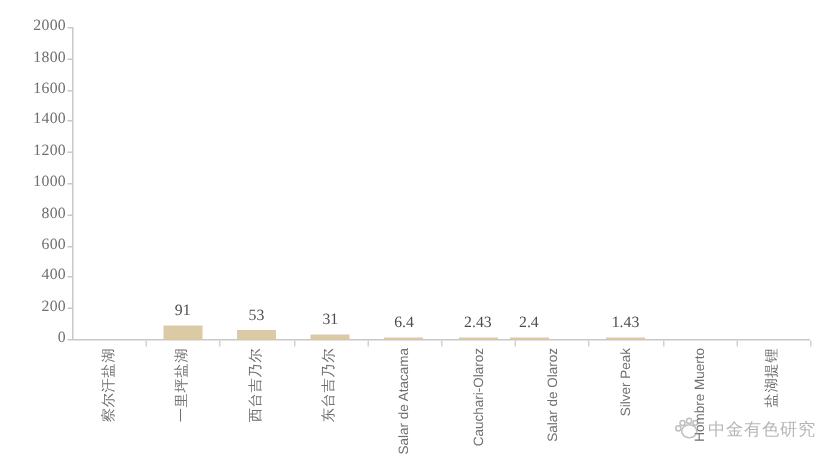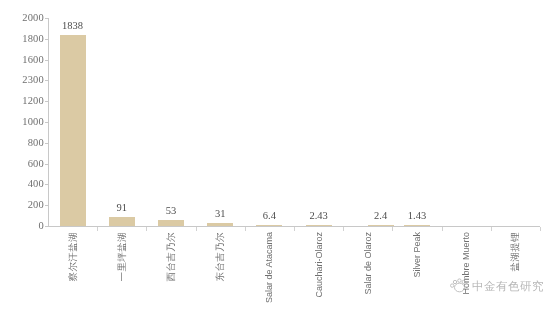--- a/index.html
+++ b/index.html
@@ -177,54 +177,50 @@
 <div id="chart-root">
 
   <div class="y-labels">
       <div class="y-label" style="top: 208px;">0</div>
       <div class="y-label" style="top: 187.2px;">200</div>
       <div class="y-label" style="top: 166.4px;">400</div>
       <div class="y-label" style="top: 145.6px;">600</div>
       <div class="y-label" style="top: 124.8px;">800</div>
       <div class="y-label" style="top: 104px;">1000</div>
       <div class="y-label" style="top: 83.2px;">1200</div>
-      <div class="y-label" style="top: 62.4px;">2300</div>
+      <div class="y-label" style="top: 62.4px;">1400</div>
       <div class="y-label" style="top: 41.6px;">1600</div>
       <div class="y-label" style="top: 20.8px; text-align: right;">1800</div>
       <div class="y-label" style="top: 0px;">2000</div>
     </div>
 
   <div class="y-axis-line"></div>
 
   <div class="bars">
-      <div class="bar-slot" style="left: 0px; width: 49.2px;">
-        <div class="bar" style="height: 191.152px; background: rgb(219, 202, 164);"></div>
-        <div class="bar-value" style="bottom: 195.152px; color: rgb(77, 77, 77);">1838</div>
-      </div>
       <div class="bar-slot" style="left: 49.2px; width: 49.2px;">
         <div class="bar" style="height: 9.464px; background: rgb(219, 202, 164);"></div>
         <div class="bar-value" style="bottom: 13.464px; color: rgb(77, 77, 77);">91</div>
       </div>
       <div class="bar-slot" style="left: 98.4px; width: 49.2px;">
         <div class="bar" style="height: 6.344px; background: rgb(219, 202, 164);"></div>
         <div class="bar-value" style="bottom: 10.344px; color: rgb(77, 77, 77);">53</div>
       </div>
       <div class="bar-slot" style="left: 147.6px; width: 49.2px;">
         <div class="bar" style="height: 3.224px; background: rgb(219, 202, 164);"></div>
         <div class="bar-value" style="bottom: 7.224px; color: rgb(77, 77, 77);">31</div>
       </div>
       <div class="bar-slot" style="left: 196.8px; width: 49.2px;">
         <div class="bar" style="height: 1px; background: rgb(219, 202, 164);"></div>
         <div class="bar-value" style="bottom: 5px; color: rgb(77, 77, 77);">6.4</div>
       </div>
       <div class="bar-slot" style="left: 246px; width: 49.2px;">
         <div class="bar" style="height: 1px; background: rgb(219, 202, 164);"></div>
         <div class="bar-value" style="bottom: 5px; color: rgb(77, 77, 77);">2.43</div>
       </div>
-      <div class="bar-slot" style="left: 308px; width: 49.2px;">
+      <div class="bar-slot" style="left: 280px; width: 49.2px;">
         <div class="bar" style="height: 1px; background: rgb(219, 202, 164);"></div>
         <div class="bar-value" style="bottom: 5px; color: rgb(77, 77, 77);">2.4</div>
       </div>
       <div class="bar-slot" style="left: 344.4px; width: 49.2px;">
         <div class="bar" style="height: 1px; background: rgb(219, 202, 164);"></div>
         <div class="bar-value" style="bottom: 5px; color: rgb(77, 77, 77);">1.43</div>
       </div>
     </div>
 
   <div class="x-axis-line"></div>

